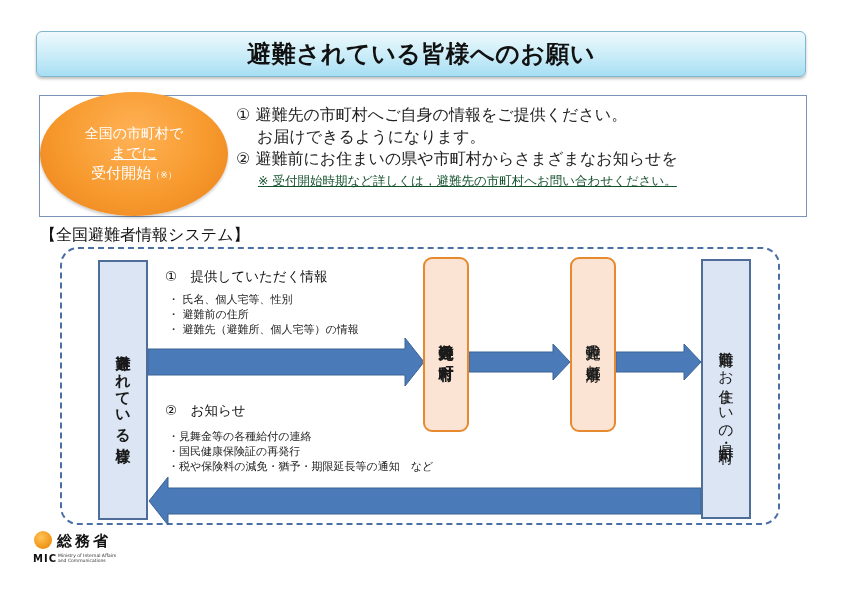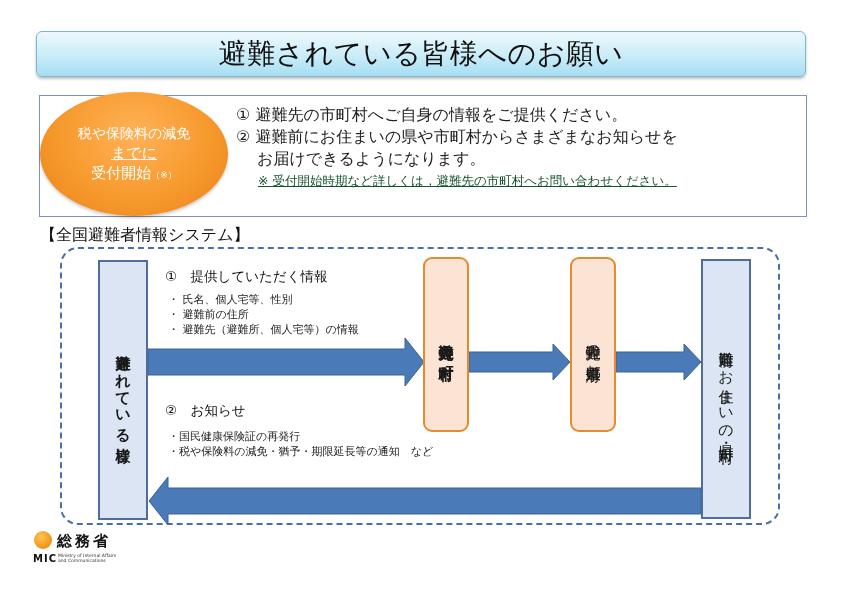--- a/index.html
+++ b/index.html
@@ -9,21 +9,21 @@
     font-family:"DejaVu Sans", "Liberation Sans", sans-serif;
     color:#1a1a1a;
   }
   .title-bar {
     position:absolute; left:36px; top:31px; width:768px; height:44px;
     border:1px solid #7fb6cc; border-radius:6px;
     background:linear-gradient(to bottom,#eef9fd 0%,#c9ecf8 55%,#a6def3 100%);
     box-shadow:0 2px 3px rgba(0,0,0,0.25);
     display:flex; align-items:center; justify-content:center;
   }
-  .title-bar span { font-size:28px; color:#111; letter-spacing:0.5px; }
+  .title-bar span { font-size:24px; color:#111; letter-spacing:0.5px;font-weight:bold; }
 
   .notice-box {
     position:absolute; left:39px; top:95px; width:766px; height:120px;
     border:1px solid #7a93b8; background:#fff;
   }
   .oval {
     position:absolute; left:40px; top:92px; width:188px; height:124px;
     border-radius:50%;
     background:radial-gradient(ellipse at 50% 35%,#ffb257 0%,#f79a2e 55%,#e9801a 100%);
     box-shadow:0 2px 3px rgba(0,0,0,0.2);
@@ -80,29 +80,29 @@
 </head>
 <body>
 
 <div class="title-bar">
   <span>避難されている皆様へのお願い</span>
 </div>
 
 <div class="notice-box"></div>
 
 <div class="oval">
-  <div class="l1">税や保険料の減免</div>
+  <div class="l1">全国の市町村で</div>
   <div class="l3">までに</div>
   <div class="l4"><span>受付開始</span><span class="small">（※）</span></div>
 </div>
 
 <div class="notice-lines">
   <div class="item">① 避難先の市町村へご自身の情報をご提供ください。</div>
+  <div class="item cont">お届けできるようになります。</div>
   <div class="item">② 避難前にお住まいの県や市町村からさまざまなお知らせを</div>
-  <div class="item cont">お届けできるようになります。</div>
   <div class="note">※ 受付開始時期など詳しくは，避難先の市町村へお問い合わせください。</div>
 </div>
 
 <div class="section-title">【全国避難者情報システム】</div>
 
 <div class="dashed-frame"></div>
 
 <svg class="arrows" width="842" height="595">
   <polygon points="148,349 405,349 405,338 424,362 405,386 405,375 148,375" fill="#4a7ab8" stroke="#3a6296" stroke-width="1"></polygon>
   <polygon points="469,352 553,352 553,344 570,362 553,380 553,372 469,372" fill="#4a7ab8" stroke="#3a6296" stroke-width="1"></polygon>
@@ -125,20 +125,21 @@
 
 <div class="info-head" style="left:165px; top:268px;">①　提供していただく情報</div>
 <div class="info-list" style="left:168px; top:292px;">
   <div>・ 氏名、個人宅等、性別</div>
   <div>・ 避難前の住所</div>
   <div>・ 避難先（避難所、個人宅等）の情報</div>
 </div>
 
 <div class="info-head" style="left:165px; top:402px;">②　お知らせ</div>
 <div class="info-list" style="left:168px; top:429px;">
+  <div>・見舞金等の各種給付の連絡</div>
   <div>・国民健康保険証の再発行</div>
   <div>・税や保険料の減免・猶予・期限延長等の通知　など</div>
 </div>
 
 <div class="logo">
   <div class="sun"></div>
   <div class="jp">総務省</div>
   <div class="abbr">MIC</div>
   <div class="en">
     <div>Ministry of Internal Affairs</div>

